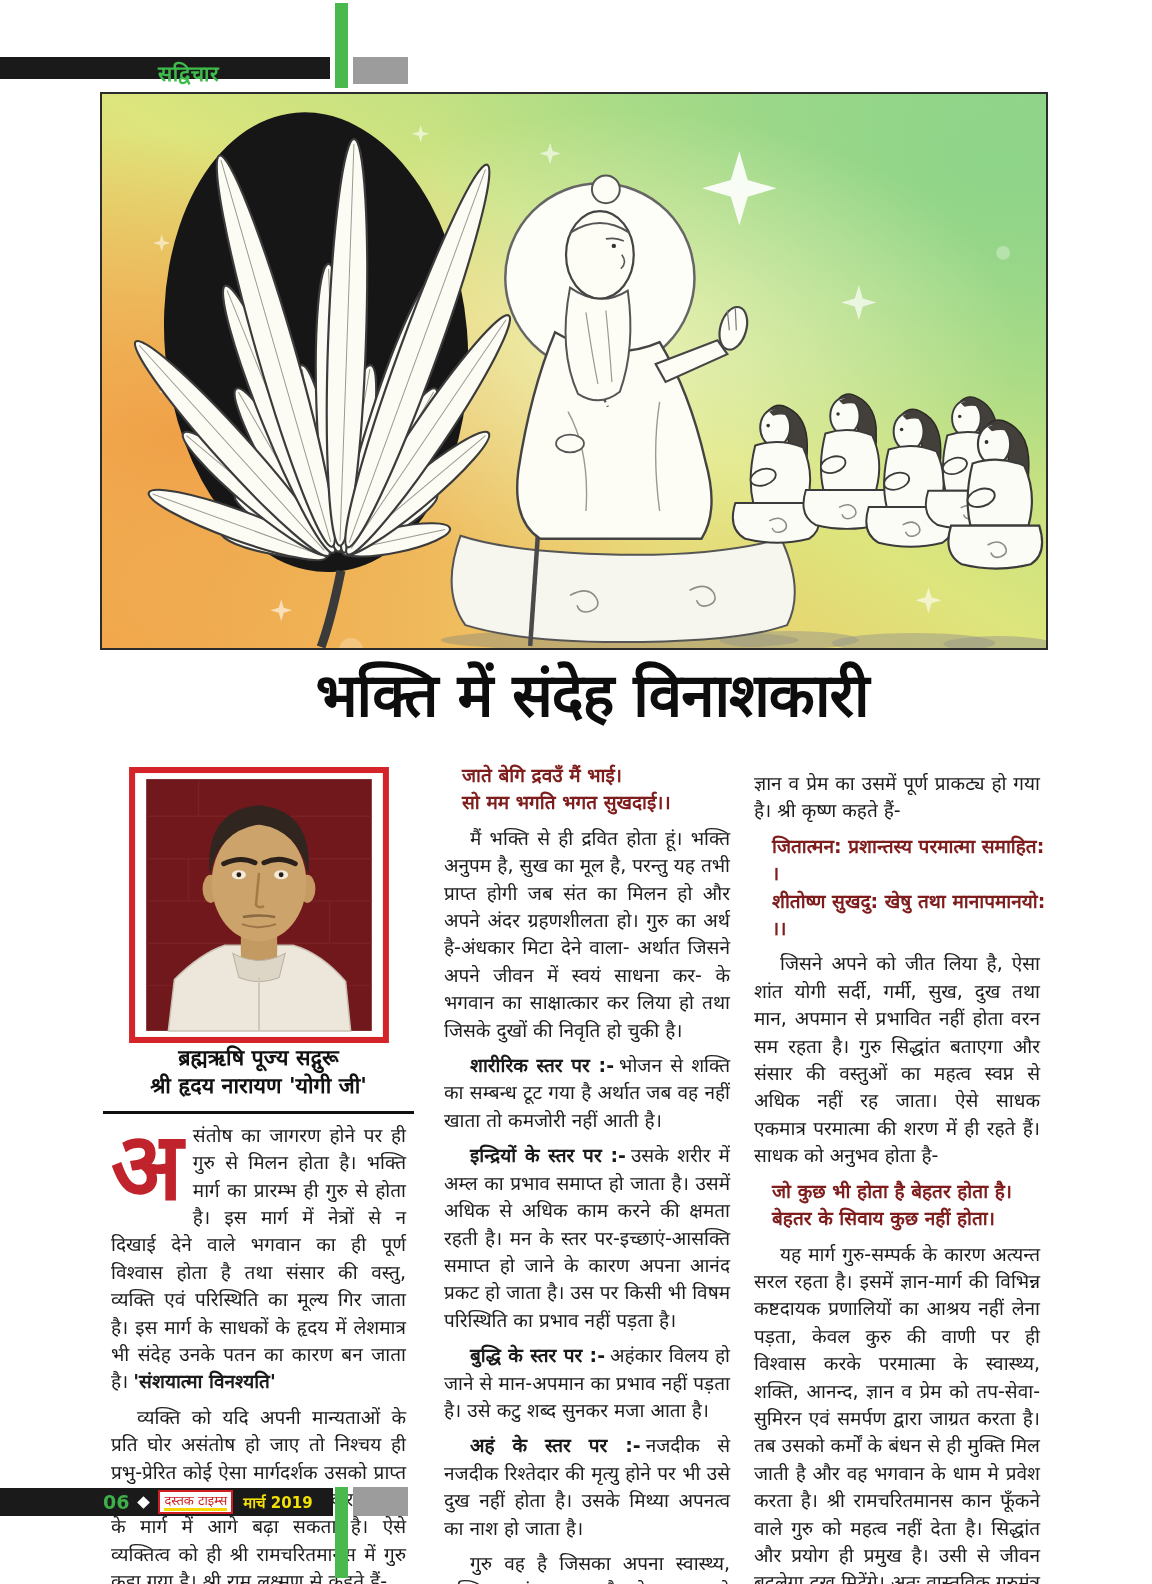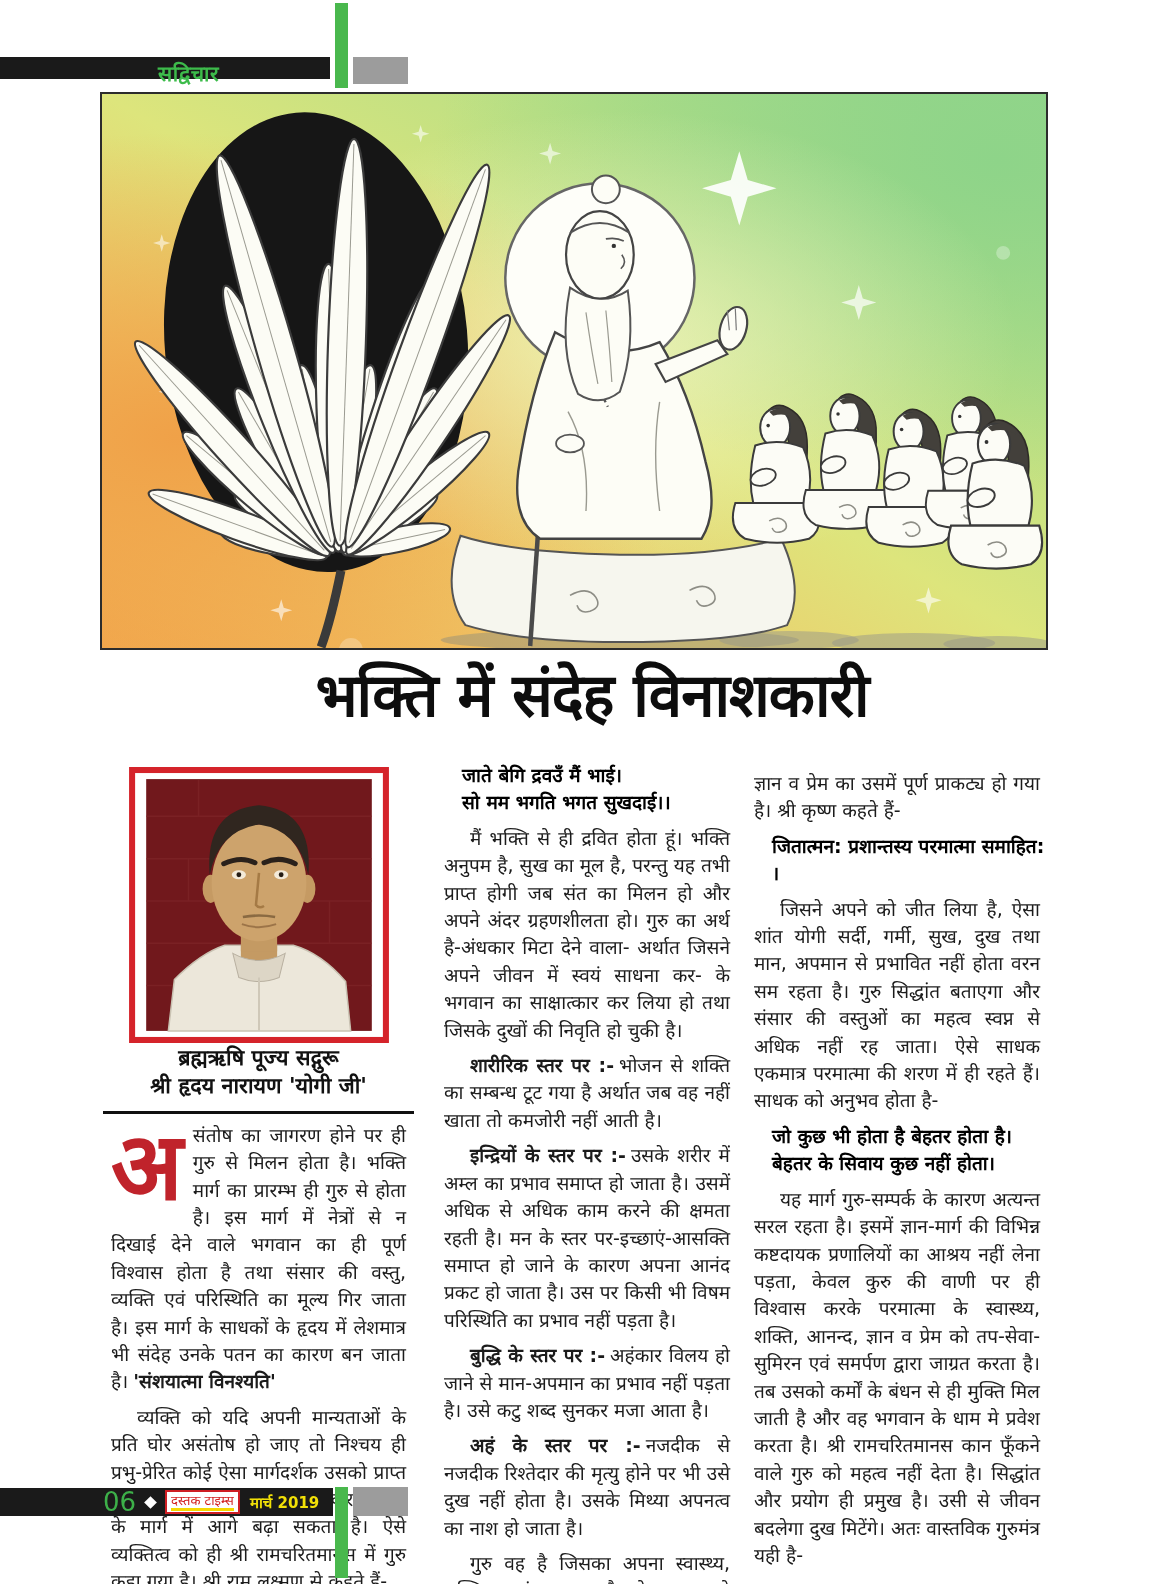--- a/index.html
+++ b/index.html
@@ -45,21 +45,21 @@
   .col-mid   { left:436px; top:762px; width:302px; }
   .col-right { left:746px; top:762px; width:302px; }
 
   .body-para {
     margin:8px; font-size:19px; line-height:27.4px; text-align:justify;
     color:#1b1b1b;
   }
   .indent { text-indent:26px; }
   .verse {
     margin:0; font-size:19px; line-height:27.4px; font-weight:bold;
-    padding-left:26px; color:#000000;
+    padding-left:26px; color:#7f1d1d;
   }
   .lead { font-weight:bold; margin-right:5px; }
   .bold-inline { font-weight:bold; margin-left:5px; }
 
   
   .photo-frame { width:262px; height:278px; margin:0 auto; }
   .photo-frame svg { display:block; width:100%; height:100%; }
   .caption {
     text-align:center; font-weight:bold;
     font-size:21.5px; line-height:1.32; color:#111;
@@ -69,21 +69,21 @@
     float:left; font-size:94px; line-height:76px; font-weight:bold;
     color:#c0232b; margin:7px 10px 0 0;
   }
 
   
   .footerbar {
     position:absolute; left:0; top:1488px; width:333px; height:28px;
     background:#1a1a1a; display:flex; align-items:center;
     padding-left:103px; box-sizing:border-box; gap:10px;
   }
-  .page-num { color:#3db049; font-size:26px; font-weight:normal; }
+  .page-num { color:#3db049; font-size:19px; font-weight:bold; }
   .diamond {
     width:9px; height:9px; background:#ffffff; transform:rotate(45deg);
     display:inline-block;
   }
   .logo {
     background:#ffffff; border:2px solid #cf1e24; padding:0 4px 1px 4px;
     display:inline-block; line-height:1;
   }
   .logo span {
     color:#d21f1f; font-weight:normal; font-size:13px;
@@ -317,20 +317,21 @@
     </p>
     <p class="body-para indent">
       <b class="lead">अहं के स्तर पर :-</b><span>नजदीक से नजदीक रिश्तेदार की मृत्यु होने पर भी उसे दुख नहीं होता है। उसके मिथ्या अपनत्व का नाश हो जाता है।</span>
     </p>
     <p class="body-para indent">गुरु वह है जिसका अपना स्वास्थ्य, शक्ति, आनंद, ज्ञान और प्रेम प्रकट हो चुका है। ऐसा व्यक्ति ही अंदर से हरि हो गया है क्योंकि हरि के गुण स्वास्थ्य, शक्ति, आनंद,</p>
   </div>
 
   <div class="col col-right">
     <p class="body-para">ज्ञान व प्रेम का उसमें पूर्ण प्राकट्य हो गया है। श्री कृष्ण कहते हैं-</p>
     <p class="verse">जितात्मन: प्रशान्तस्य परमात्मा समाहित: ।</p>
+    <p class="verse">शीतोष्ण सुखदु: खेषु तथा मानापमानयो: ।।</p>
     <p class="body-para indent">जिसने अपने को जीत लिया है, ऐसा शांत योगी सर्दी, गर्मी, सुख, दुख तथा मान, अपमान से प्रभावित नहीं होता वरन सम रहता है। गुरु सिद्धांत बताएगा और संसार की वस्तुओं का महत्व स्वप्न से अधिक नहीं रह जाता। ऐसे साधक एकमात्र परमात्मा की शरण में ही रहते हैं। साधक को अनुभव होता है-</p>
     <p class="verse">जो कुछ भी होता है बेहतर होता है।</p>
     <p class="verse">बेहतर के सिवाय कुछ नहीं होता।</p>
     <p class="body-para indent">यह मार्ग गुरु-सम्पर्क के कारण अत्यन्त सरल रहता है। इसमें ज्ञान-मार्ग की विभिन्न कष्टदायक प्रणालियों का आश्रय नहीं लेना पड़ता, केवल कुरु की वाणी पर ही विश्वास करके परमात्मा के स्वास्थ्य, शक्ति, आनन्द, ज्ञान व प्रेम को तप-सेवा-सुमिरन एवं समर्पण द्वारा जाग्रत करता है। तब उसको कर्मों के बंधन से ही मुक्ति मिल जाती है और वह भगवान के धाम मे प्रवेश करता है। श्री रामचरितमानस कान फूँकने वाले गुरु को महत्व नहीं देता है। सिद्धांत और प्रयोग ही प्रमुख है। उसी से जीवन बदलेगा दुख मिटेंगे। अतः वास्तविक गुरुमंत्र यही है-</p>
 
   </div>
 
   <div class="footerbar">
     <span class="page-num">06</span>
     <span class="diamond"></span>

